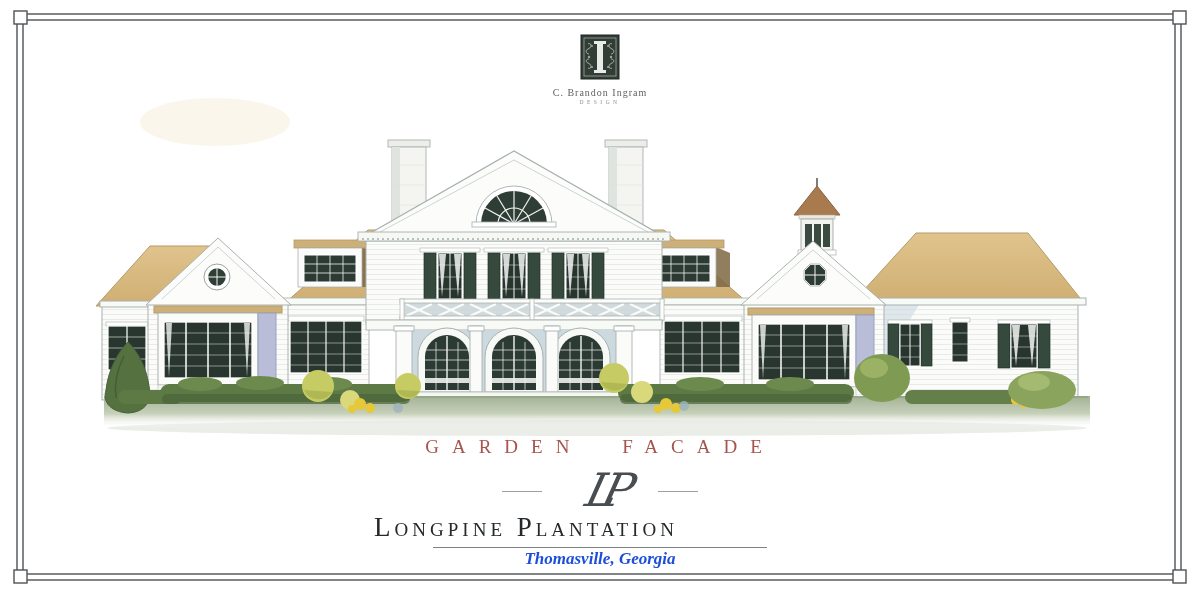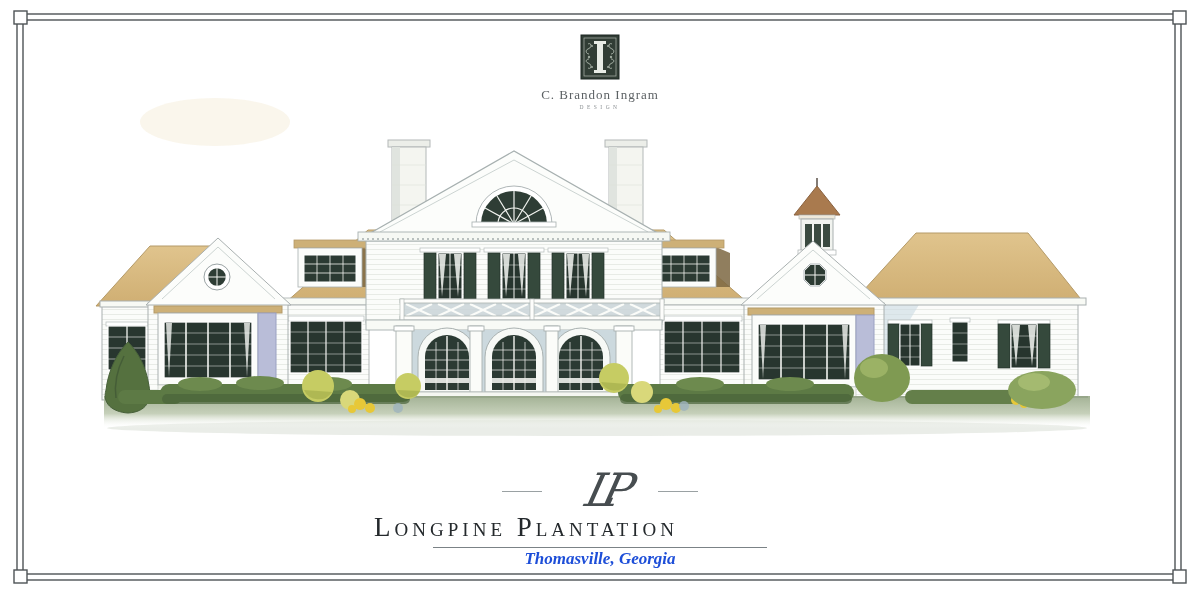--- a/index.html
+++ b/index.html
@@ -1,21 +1,21 @@
 <!DOCTYPE html>
 <html><head>
 <meta charset="utf-8">
 <style>
   html,body{margin:0;padding:0;background:#ffffff;}
   .board{position:relative;width:1200px;height:600px;background:#ffffff;overflow:hidden;
          font-family:"Liberation Serif",serif;}
   .art{position:absolute;left:0;top:0;}
   
   .logo{position:absolute;left:0;top:34px;width:1200px;text-align:center;}
-  .logo-name{margin-top:3px;font-size:13px;letter-spacing:1px;color:#5c6164;}
+  .logo-name{margin-top:3px;font-size:10px;letter-spacing:1px;color:#5c6164;}
   .logo-sub{margin-top:1px;font-size:5.5px;letter-spacing:3.5px;color:#8b9093;}
   
   .caption{position:absolute;left:0;top:436px;width:1200px;text-align:center;
            font-size:19px;letter-spacing:13px;word-spacing:22px;color:#a8544d;white-space:pre;}
   
   .monogram-row{position:absolute;left:0;top:462px;width:1200px;height:58px;
                 display:flex;align-items:center;justify-content:center;gap:8px;}
   .mono-rule{display:inline-block;width:40px;height:0;border-top:1.5px solid #9aa1a3;}
   
   .title{position:absolute;left:0;top:512px;width:1052px;text-align:center;
@@ -508,20 +508,21 @@
         <circle cx="12" cy="12" r="1"></circle>
           <circle cx="28" cy="12" r="1"></circle>
         <circle cx="12" cy="33" r="1"></circle>
           <circle cx="28" cy="33" r="1"></circle>
       </g>
     </svg>
     <div class="logo-name">C. Brandon Ingram</div>
     <div class="logo-sub">DESIGN</div>
   </div>
 
+  <div class="caption">GARDEN FACADE</div>
 
   <div class="monogram-row">
     <span class="mono-rule"></span>
     <svg width="100" height="58" viewBox="0 0 100 58">
       <g transform="translate(50,44) skewX(-14)">
         <text text-anchor="middle" font-family="DejaVu Serif, serif" font-style="italic" font-size="46" letter-spacing="-14" fill="#474d50">LP</text>
       </g>
     </svg>
     <span class="mono-rule"></span>
   </div>

